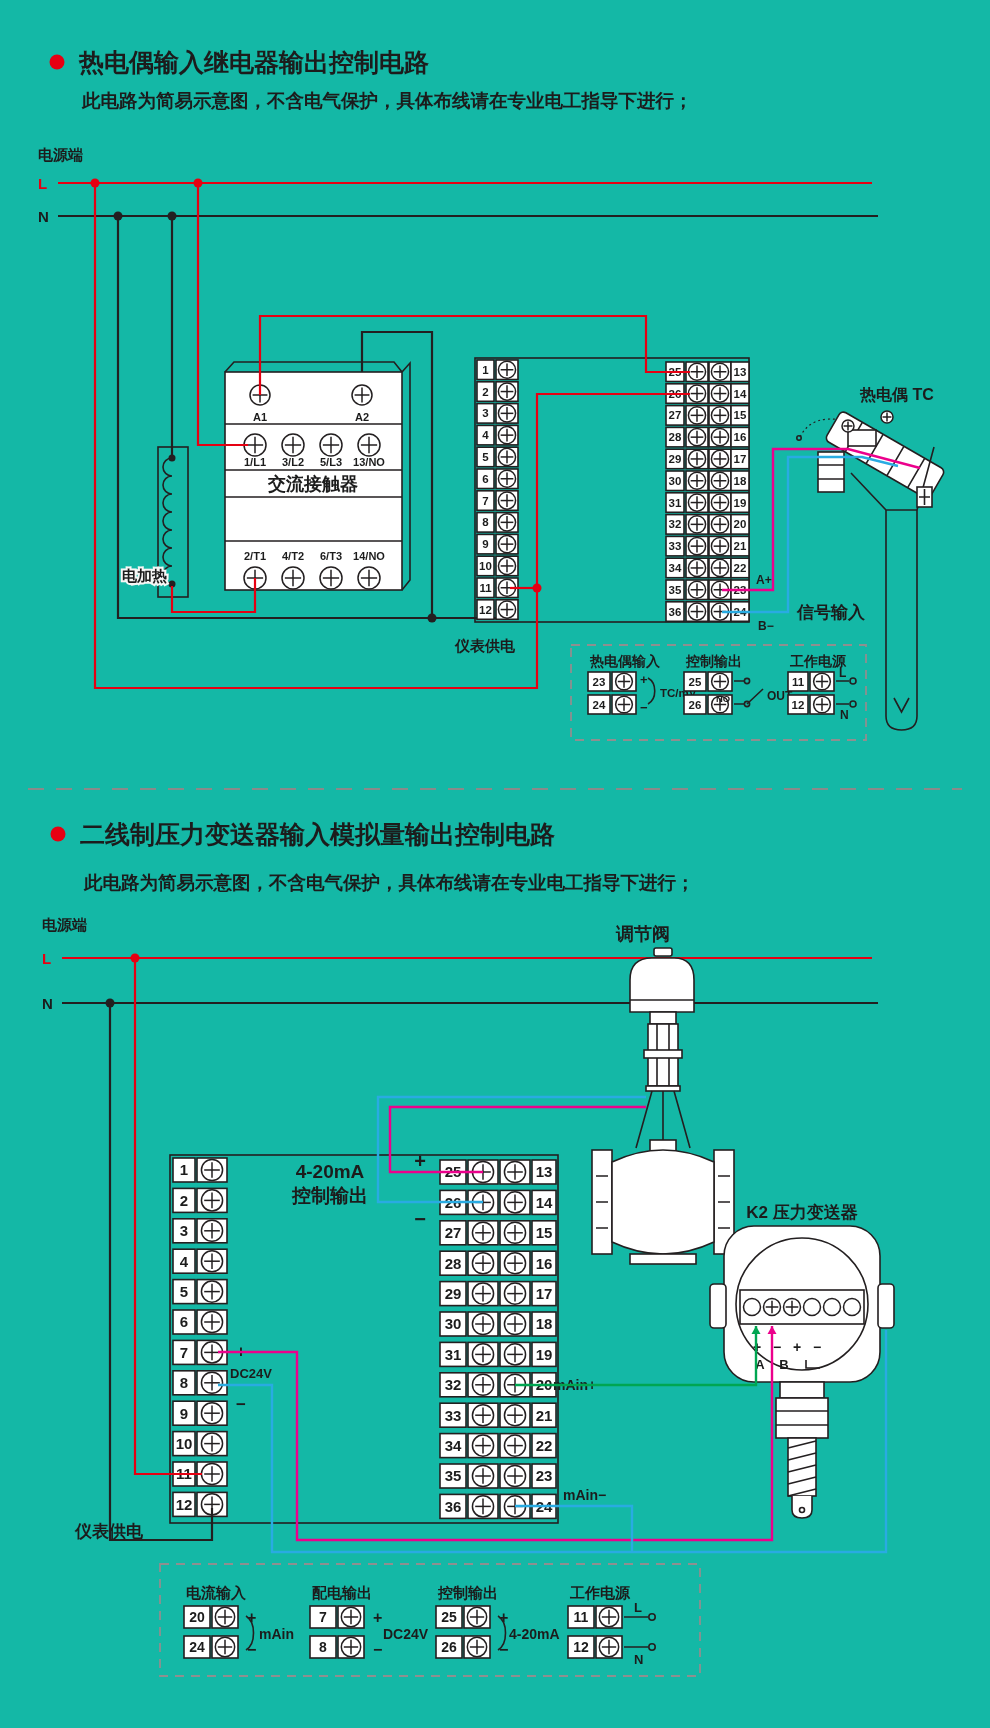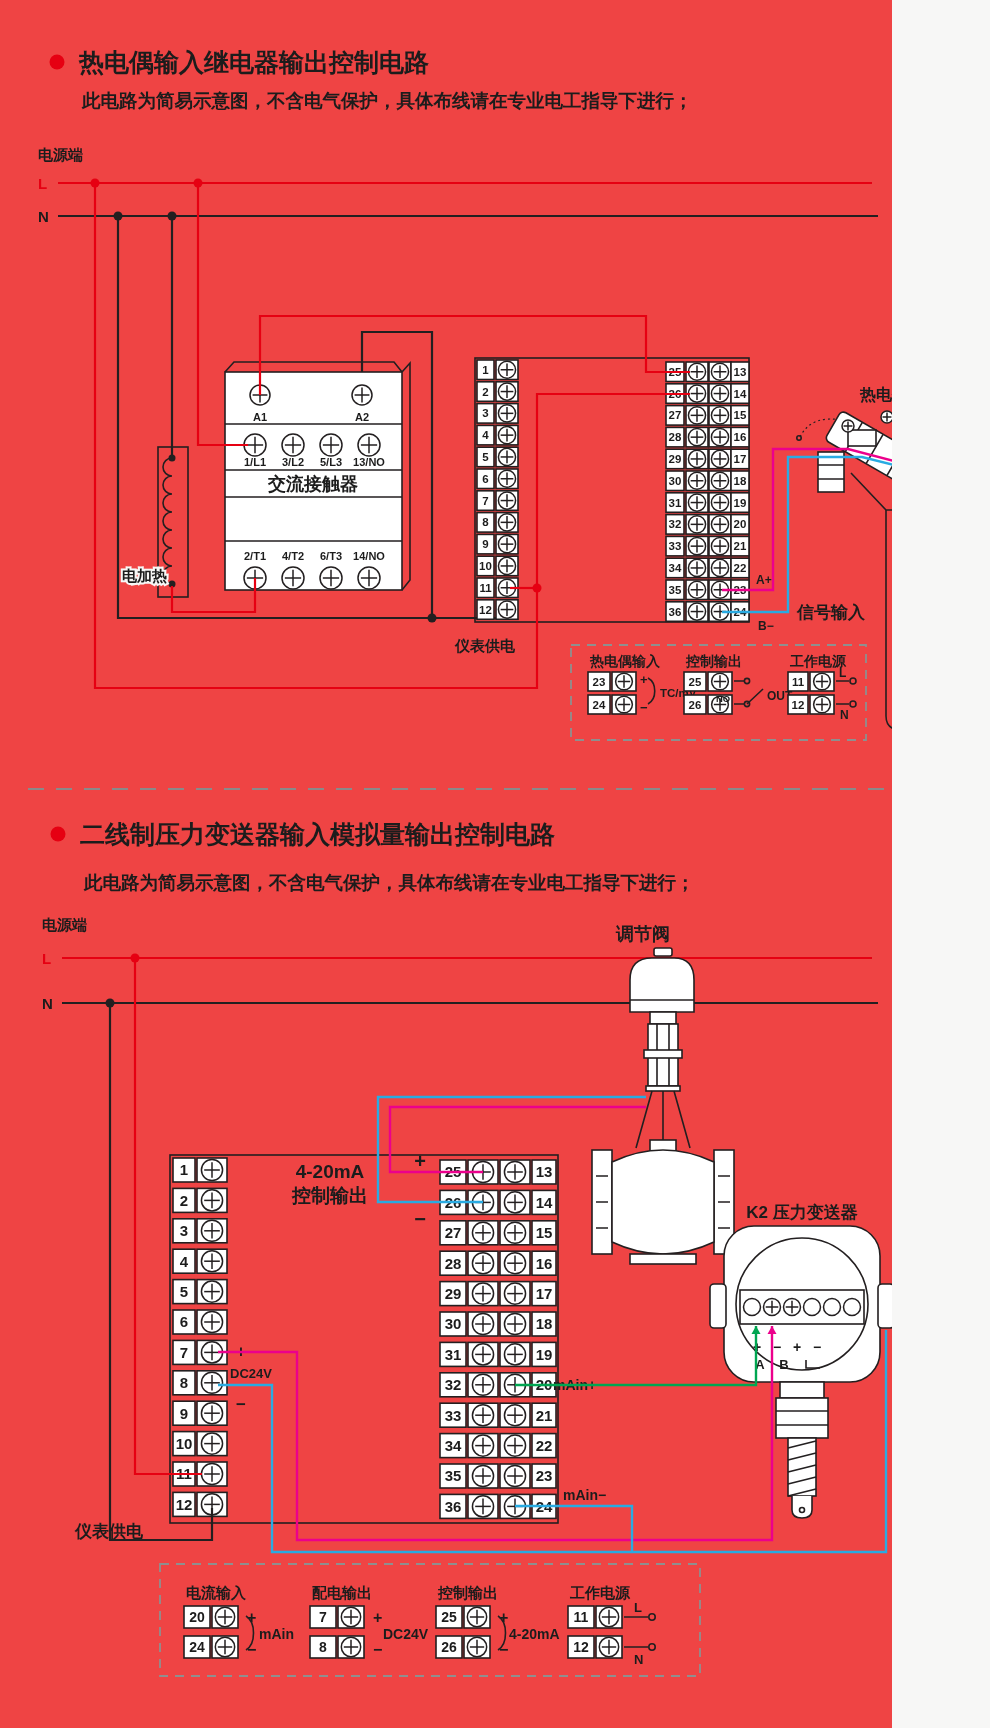--- a/index.html
+++ b/index.html
@@ -1,16 +1,16 @@
 <!DOCTYPE html>
 <html><head>
 <meta charset="utf-8">
 <style>
   html,body{margin:0;padding:0;background:#f7f7f6;}
-  #page{position:relative;width:892px;height:1728px;background:#ef4444;overflow:hidden;}
+  #page{position:relative;width:990px;height:1728px;background:#14b8a6;overflow:hidden;}
   svg{position:absolute;left:0;top:0;}
   text{font-family:"Liberation Sans","DejaVu Sans",sans-serif;fill:#1c1c1c;font-weight:bold;}
   .ts{font-size:25px;}
   .tsub{font-size:18.5px;}
   .tl{font-size:15px;}
   .t17{font-size:17px;}
   .t16{font-size:16px;}
   .t18{font-size:18px;}
   .t19{font-size:19px;}
   .t14{font-size:14px;}

